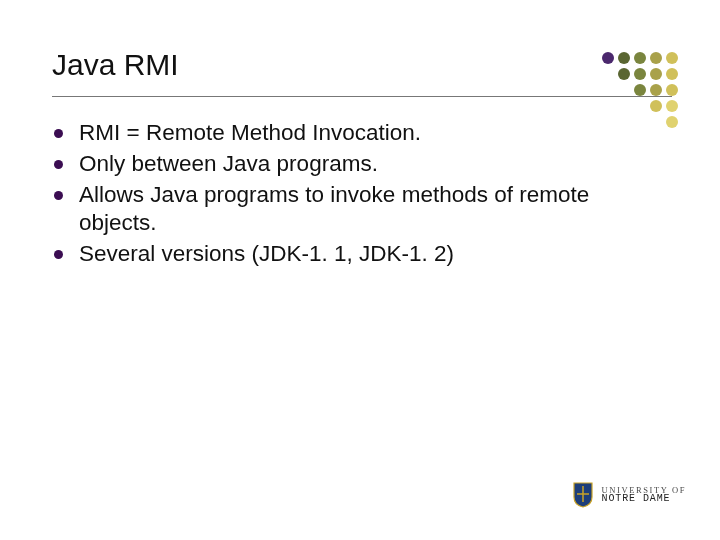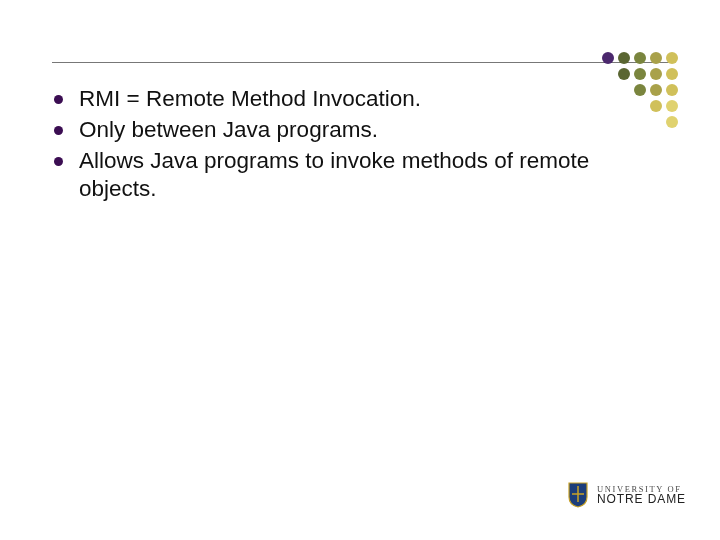--- a/index.html
+++ b/index.html
@@ -16,28 +16,29 @@
   .dot-deco .y2 { background: #d0c05a; }
   .dot-deco .y3 { background: #e0d26f; }
   .bullets { list-style: none; margin-top: 20px; }
   .bullets li { display: flex; align-items: flex-start; margin: 2px 0; }
   .bullet-dot { width: 9px; height: 9px; border-radius: 50%; background: #3b0d52; margin: 10px 16px 0 2px; flex: 0 0 auto; }
   .bullet-text { font-size: 22.5px; line-height: 1.28; }
   .logo { position: absolute; right: 34px; bottom: 32px; display: flex; align-items: center; gap: 8px; }
   .shield { width: 22px; height: 26px; position: relative; }
   .logo-text { display: flex; flex-direction: column; line-height: 1.02; }
   .logo-top { font-size: 8.5px; letter-spacing: 1.6px; color: #4a4a4a; font-family: Georgia, 'Times New Roman', serif; }
-  .logo-bot { font-size: 12px; letter-spacing: 0.9px; color: #222; font-family: Liberation Sans, sans-serif; }
+  .logo-bot { font-size: 10px; letter-spacing: 0.9px; color: #222; font-family: Liberation Mono, monospace; }
 </style>
 </head>
 <body>
 
 <div class="slide">
 
   <div class="title-row">
+    <h1 class="title">Java RMI</h1>
 
     <div class="dot-deco">
       <span></span>
         <span></span>
         <span></span>
         <span></span>
         <span></span>
       <span class="p"></span>
         <span class="g1"></span>
         <span class="g2"></span>
@@ -72,20 +73,24 @@
       <span class="bullet-text">RMI = Remote Method Invocation.</span>
     </li>
     <li>
       <span class="bullet-dot"></span>
       <span class="bullet-text">Only between Java programs.</span>
     </li>
     <li>
       <span class="bullet-dot"></span>
       <span class="bullet-text">Allows Java programs to invoke methods of remote objects.</span>
     </li>
+    <li>
+      <span class="bullet-dot"></span>
+      <span class="bullet-text">Several versions (JDK-1. 1, JDK-1. 2)</span>
+    </li>
   </ul>
 
   <div class="logo">
     <div class="shield">
       <svg viewBox="0 0 22 26" width="22" height="26">
         <path d="M2 1 H20 V15 Q20 23 11 25 Q2 23 2 15 Z" fill="#1d3e7a" stroke="#c9a227" stroke-width="1.2"></path>
         <path d="M11 4 L11 20 M5 12 L17 12" stroke="#c9a227" stroke-width="1.5"></path>
       </svg>
     </div>
     <div class="logo-text">

